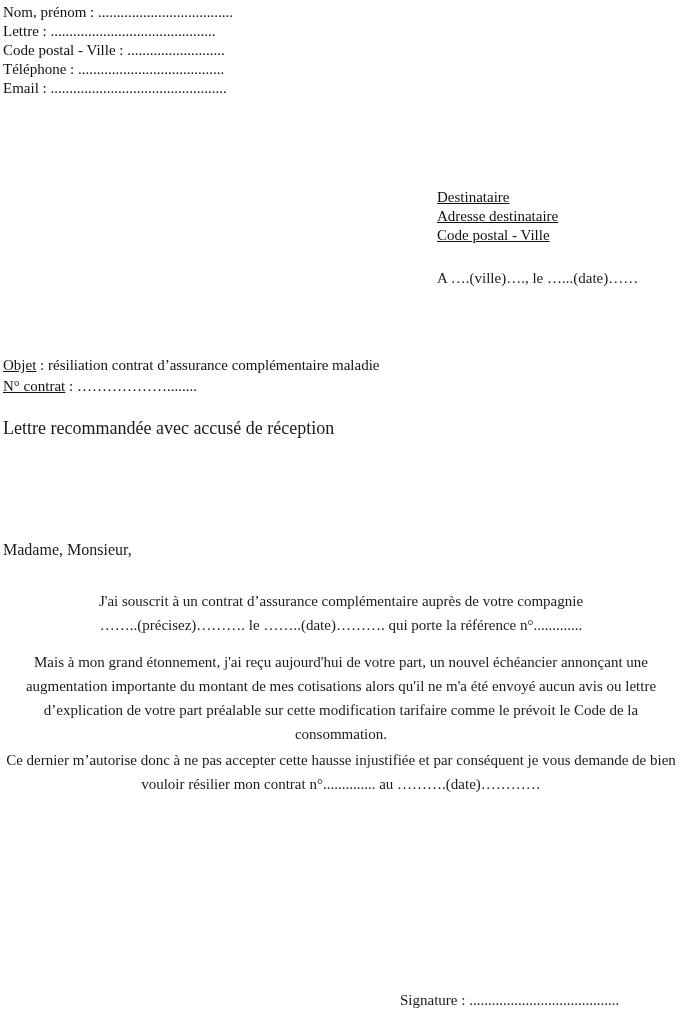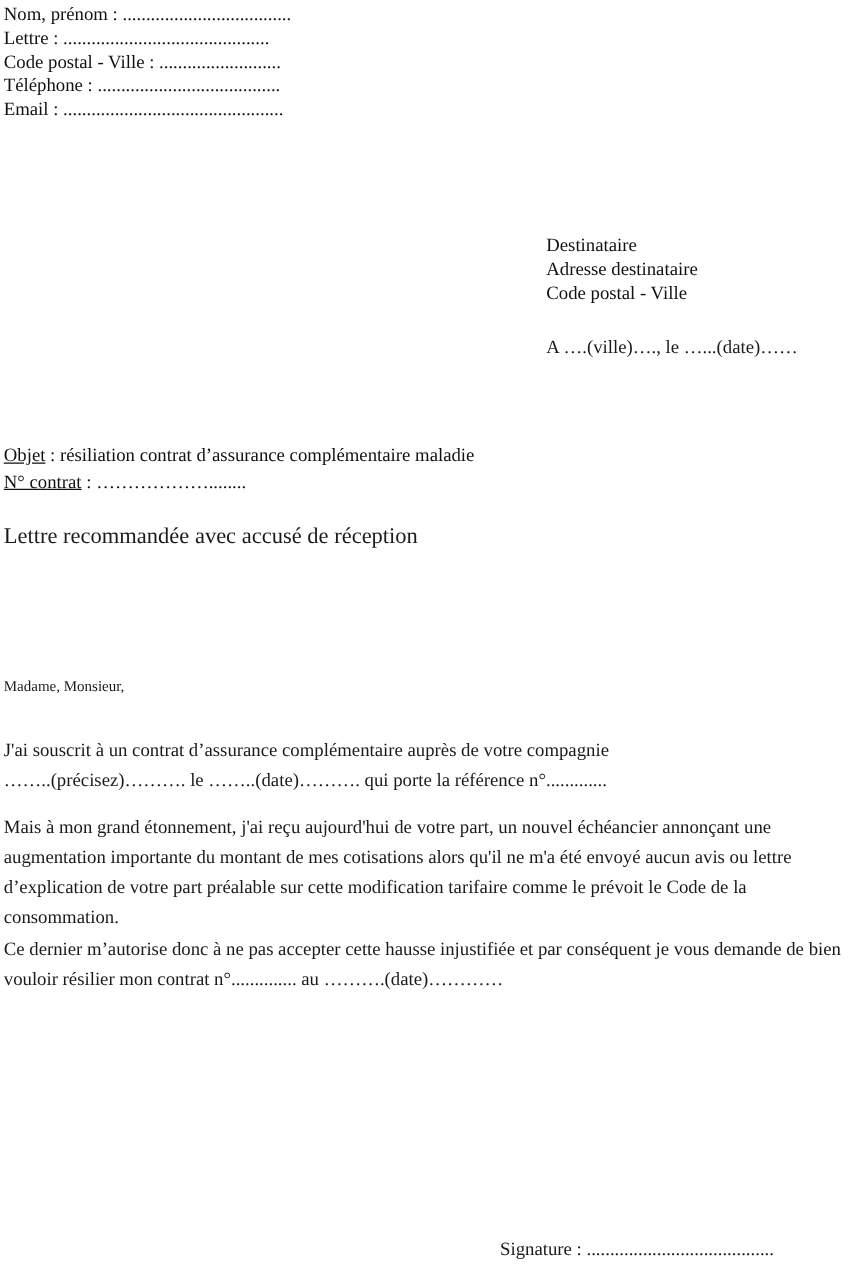--- a/index.html
+++ b/index.html
@@ -36,20 +36,21 @@
     top: 3px;
   }
   
   .recipient-block {
     position: absolute;
     left: 437px;
     top: 188px;
   }
   .recipient-block .line {
     line-height: 19px;
+    text-decoration: underline;
   }
   .date-line {
     position: absolute;
     left: 437px;
     top: 269px;
     font-size: 15px;
     line-height: 19px;
     white-space: pre;
   }
   
@@ -66,32 +67,32 @@
     top: 419px;
     font-size: 18px;
     line-height: 19px;
     white-space: pre;
   }
   
   .salutation {
     position: absolute;
     left: 3px;
     top: 540px;
-    font-size: 12px;
+    font-size: 16px;
     line-height: 19px;
     white-space: pre;
   }
   .para {
     position: absolute;
     left: 3px;
     width: 676px;
     font-size: 15px;
     line-height: 24px;
     white-space: pre-wrap;
-    text-align: left;
+    text-align: center;
   }
   .para-1 { top: 589px; }
   .para-2 { top: 650px; }
   .para-3 { top: 748px; }
   .para-4 { top: 818px; }
   
   .signature-line {
     position: absolute;
     left: 400px;
     top: 943px;

